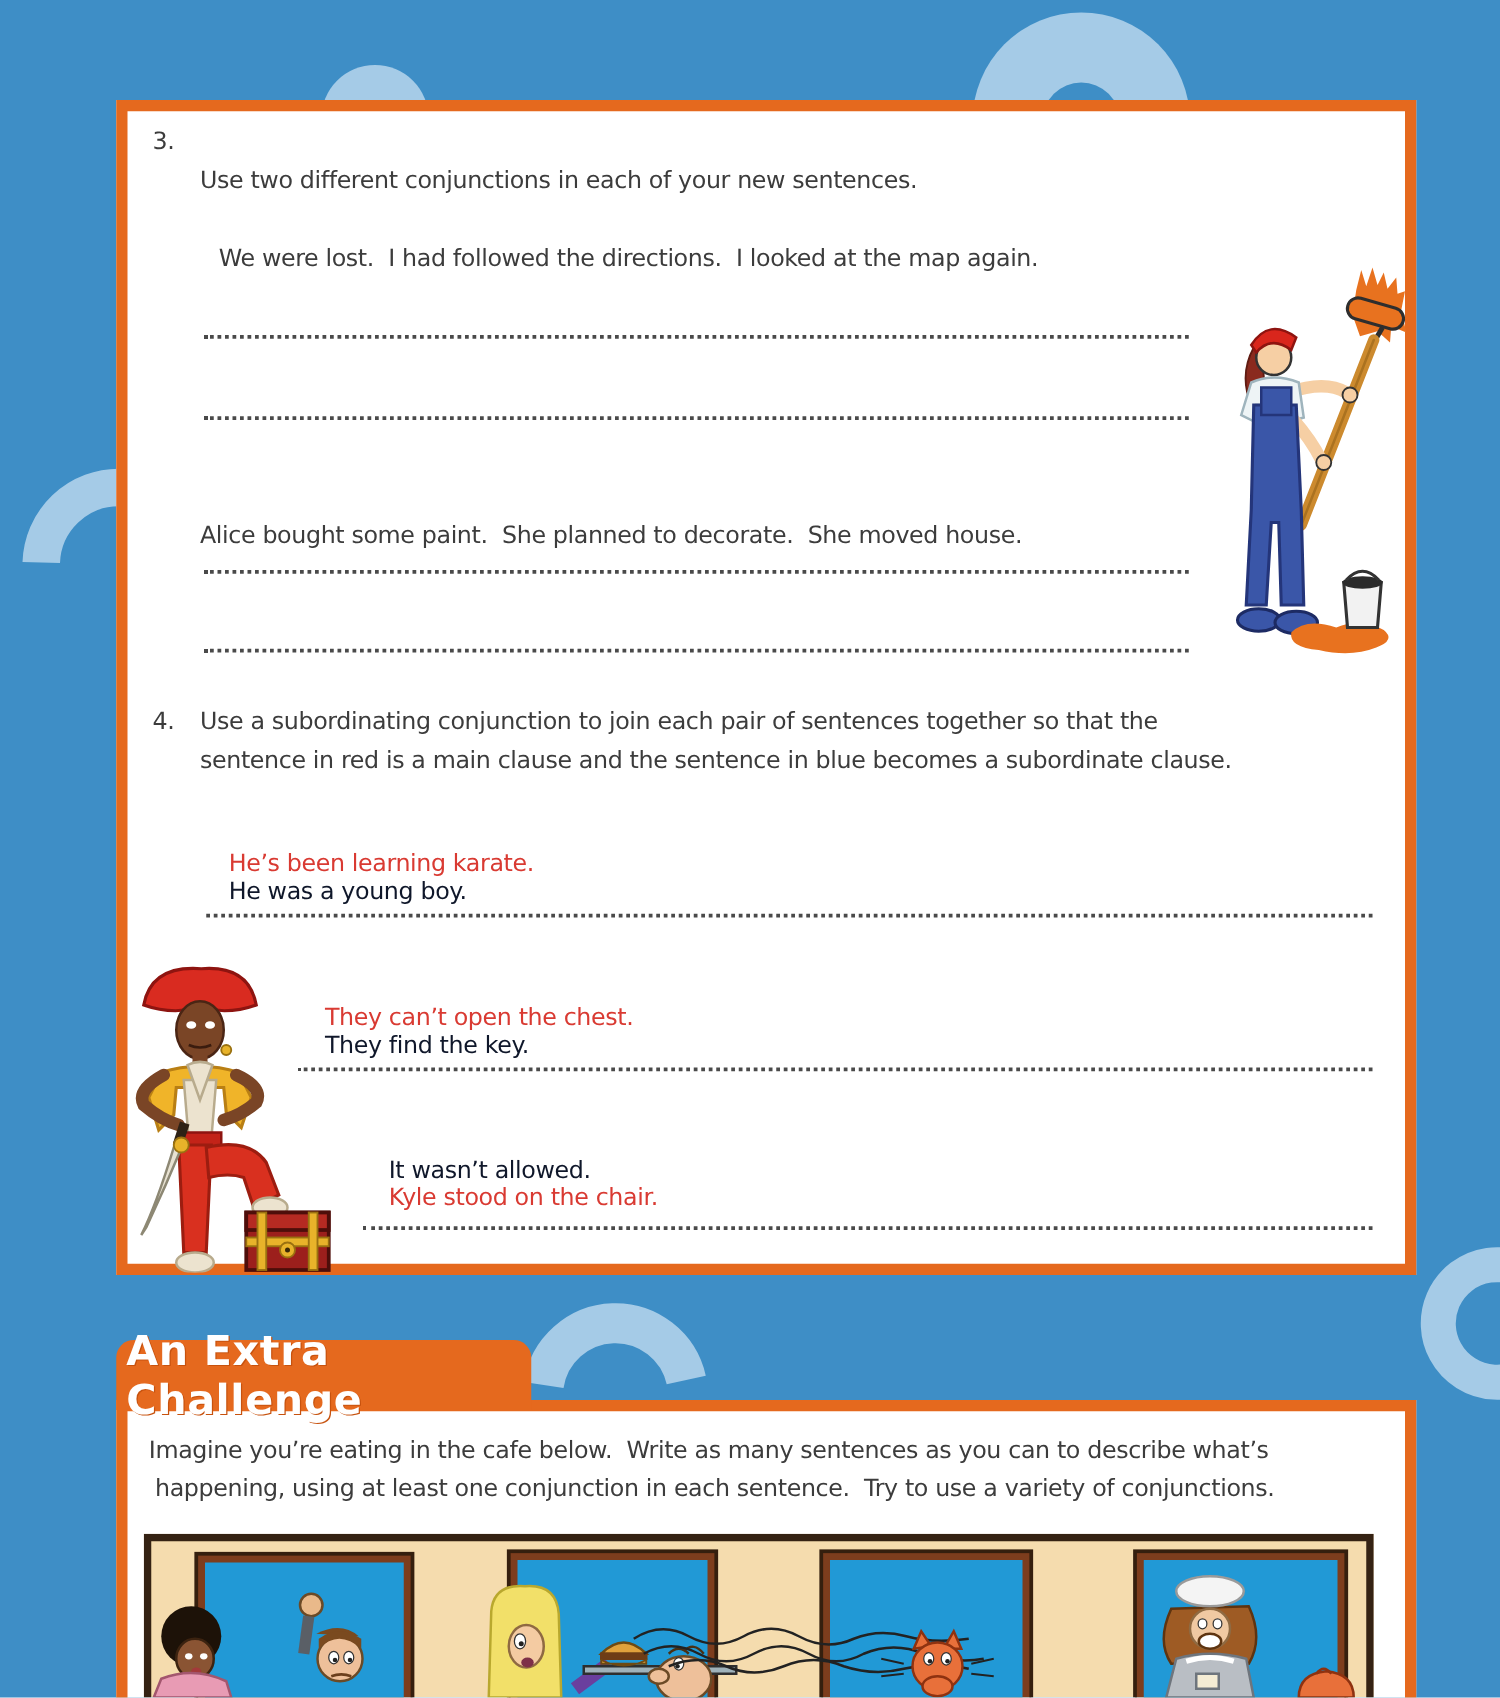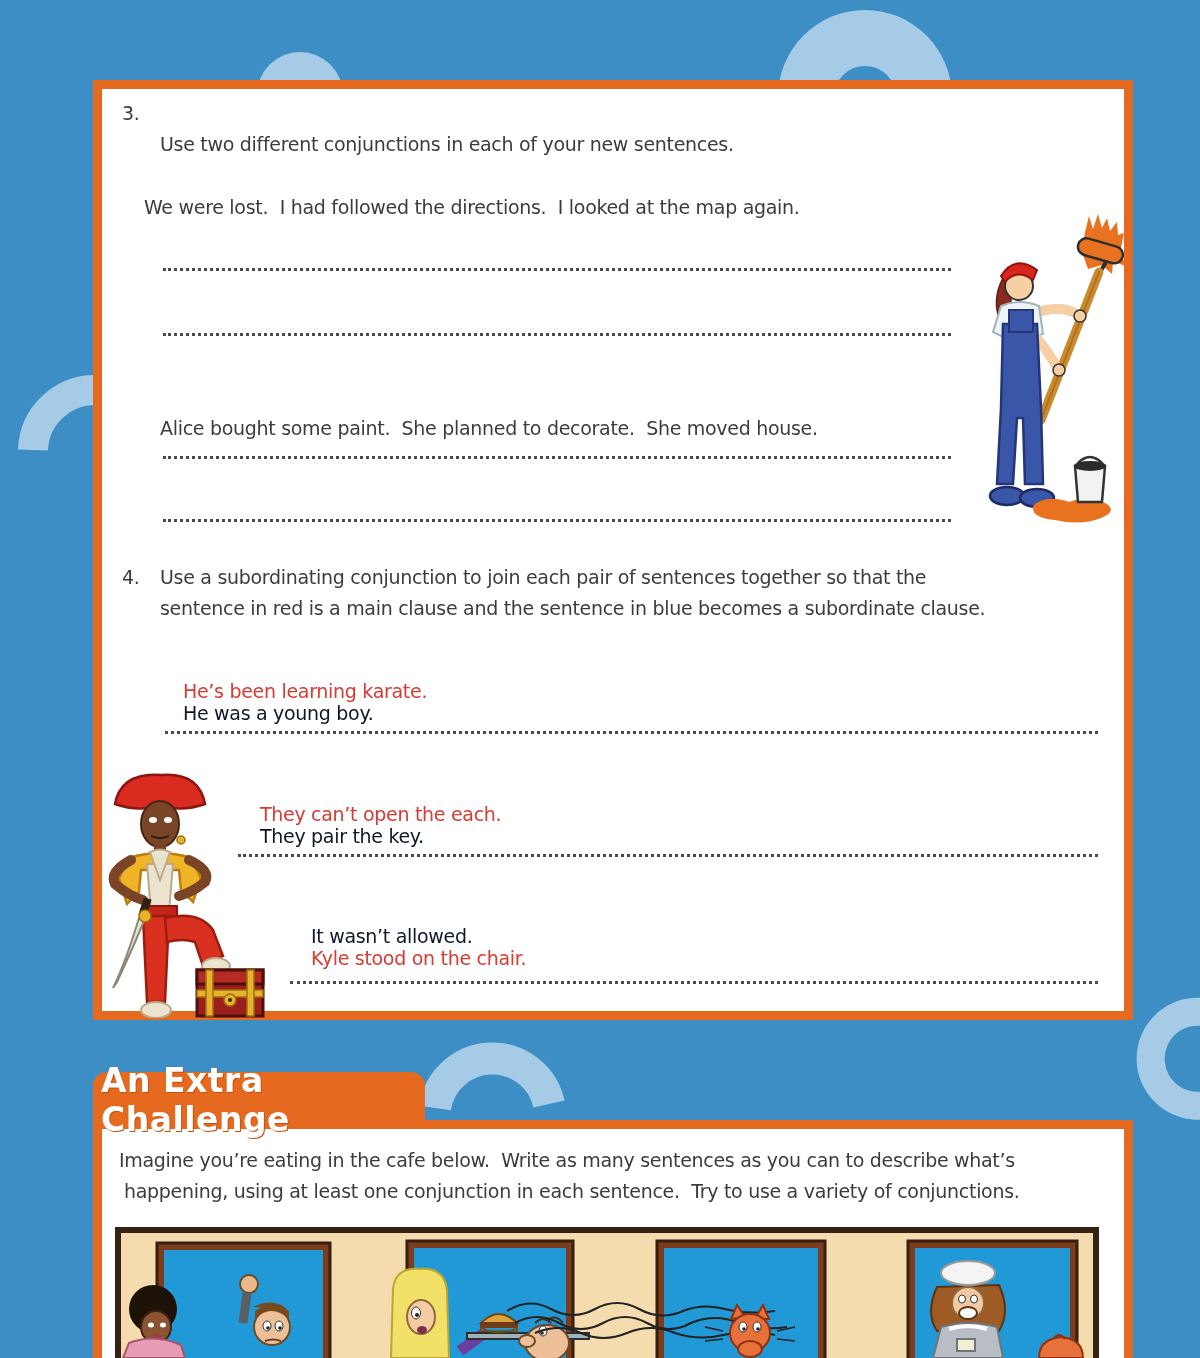--- a/index.html
+++ b/index.html
@@ -51,21 +51,21 @@
     <path d="M 33 450 A 62 62 0 0 1 96 390" stroke="#a5cbe7" stroke-width="30" fill="none"></path>
     <path d="M 435 1108 A 58 58 0 0 1 549 1104" stroke="#a5cbe7" stroke-width="32" fill="none"></path>
     <path d="M 1212 1014 A 47 47 0 1 0 1216 1102" stroke="#a5cbe7" stroke-width="28" fill="none"></path>
   </svg>
 
   <div id="card1" class="card"></div>
 
   <div class="txt qnum" style="left:122px; top:102px;">3.</div>
   <div class="txt" style="left:160px; top:133px;">Use two different conjunctions in each of your new sentences.</div>
 
-  <div class="txt" style="left:144px; top:196px;">We were lost.  I had followed the directions.  I looked at the map again.</div>
+  <div class="txt" style="left:175px; top:196px;">We were lost.  I had followed the directions.  I looked at the map again.</div>
 
   <div class="dotted" style="left:163px; top:268px; width:788px;"></div>
   <div class="dotted" style="left:163px; top:333px; width:788px;"></div>
 
   <div class="txt" style="left:160px; top:381px;margin-top:36px;">Alice bought some paint.  She planned to decorate.  She moved house.</div>
 
   <div class="dotted" style="left:163px; top:456px; width:788px;"></div>
   <div class="dotted" style="left:163px; top:519px; width:788px;"></div>
 
   <div class="txt qnum" style="left:122px; top:566px;">4.</div>
@@ -73,22 +73,22 @@
   <div class="txt" style="left:160px; top:566px;">Use a subordinating conjunction to join each pair of sentences together so that the</div>
 
   <div class="txt pair" style="left:160px; top:658px;">
     <span class="seg seg-red">He’s been learning karate.</span>
     <span class="seg seg-blue">He was a young boy.</span>
   </div>
 
   <div class="dotted" style="left:165px; top:731px; width:933px;"></div>
 
   <div class="txt pair" style="left:237px; top:781px;">
-    <span class="seg seg-red">They can’t open the each.</span>
-    <span class="seg seg-blue">They pair the key.</span>
+    <span class="seg seg-red">They can’t open the chest.</span>
+    <span class="seg seg-blue">They find the key.</span>
   </div>
 
   <div class="dotted" style="left:238px; top:854px; width:860px;"></div>
 
   <div class="txt pair" style="left:288px; top:903px;">
     <span class="seg seg-blue">It wasn’t allowed.</span>
     <span class="seg seg-red">Kyle stood on the chair.</span>
   </div>
 
   <div class="dotted" style="left:290px; top:981px; width:808px;"></div>

